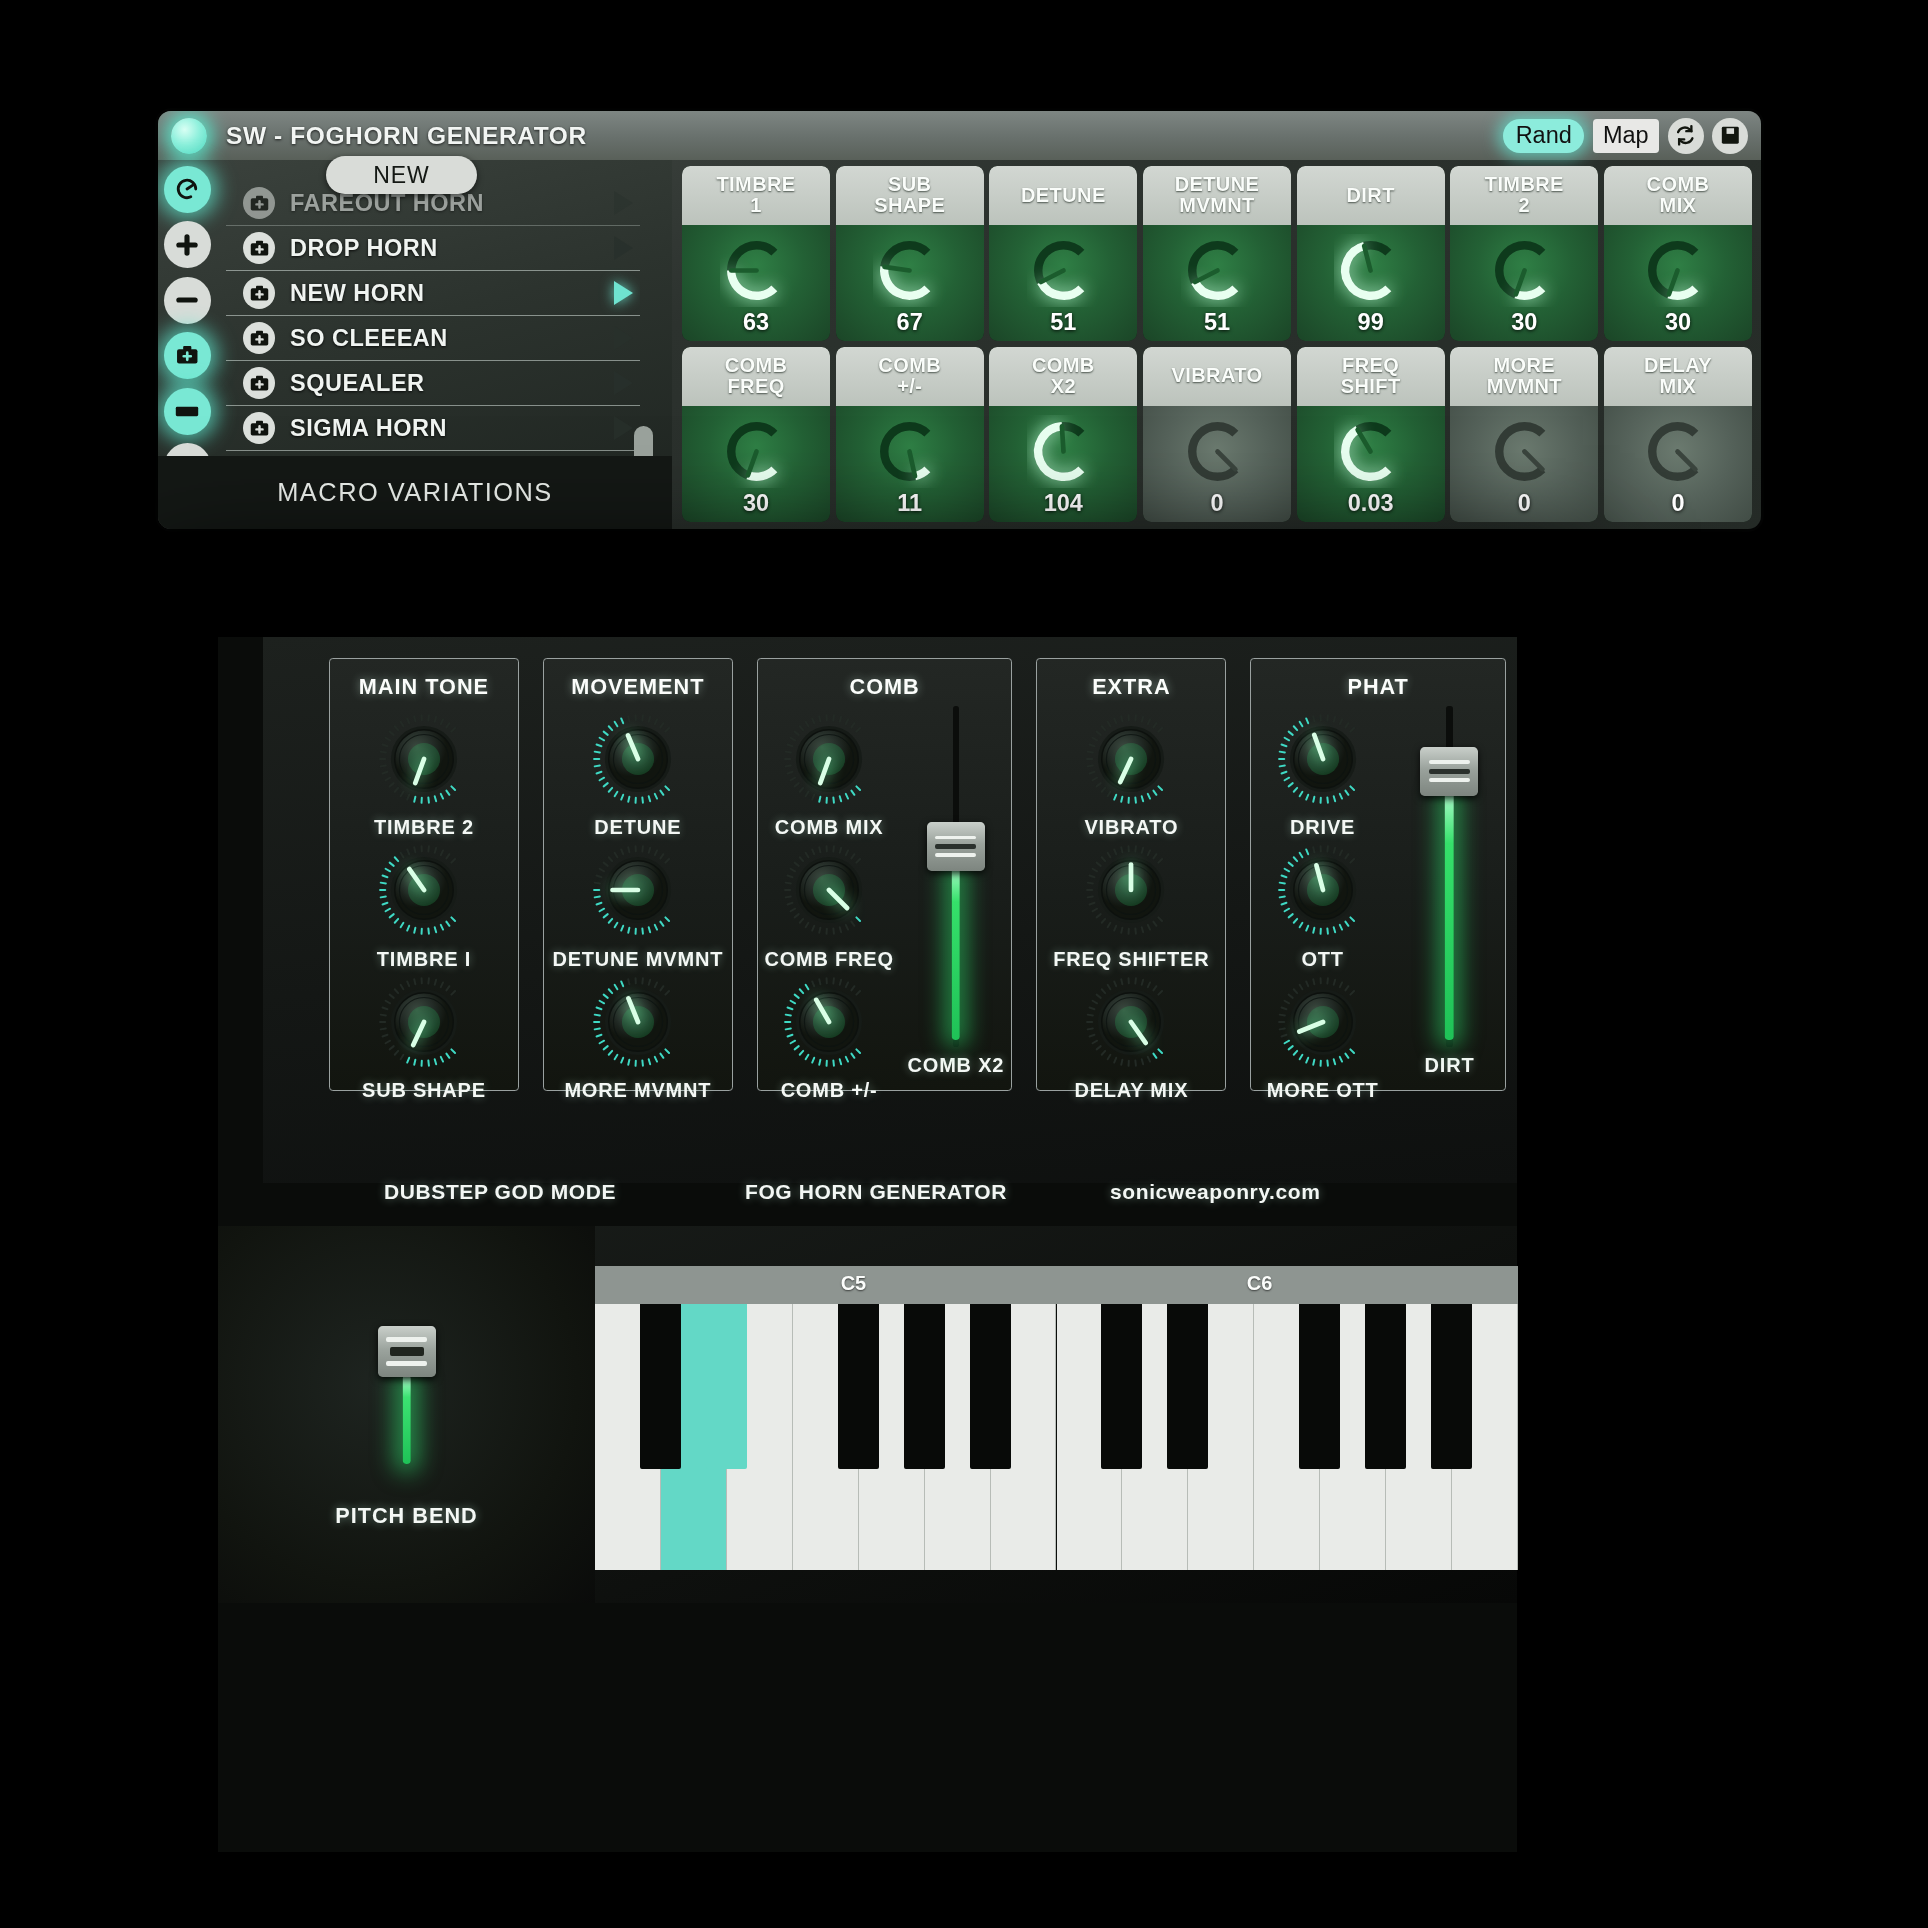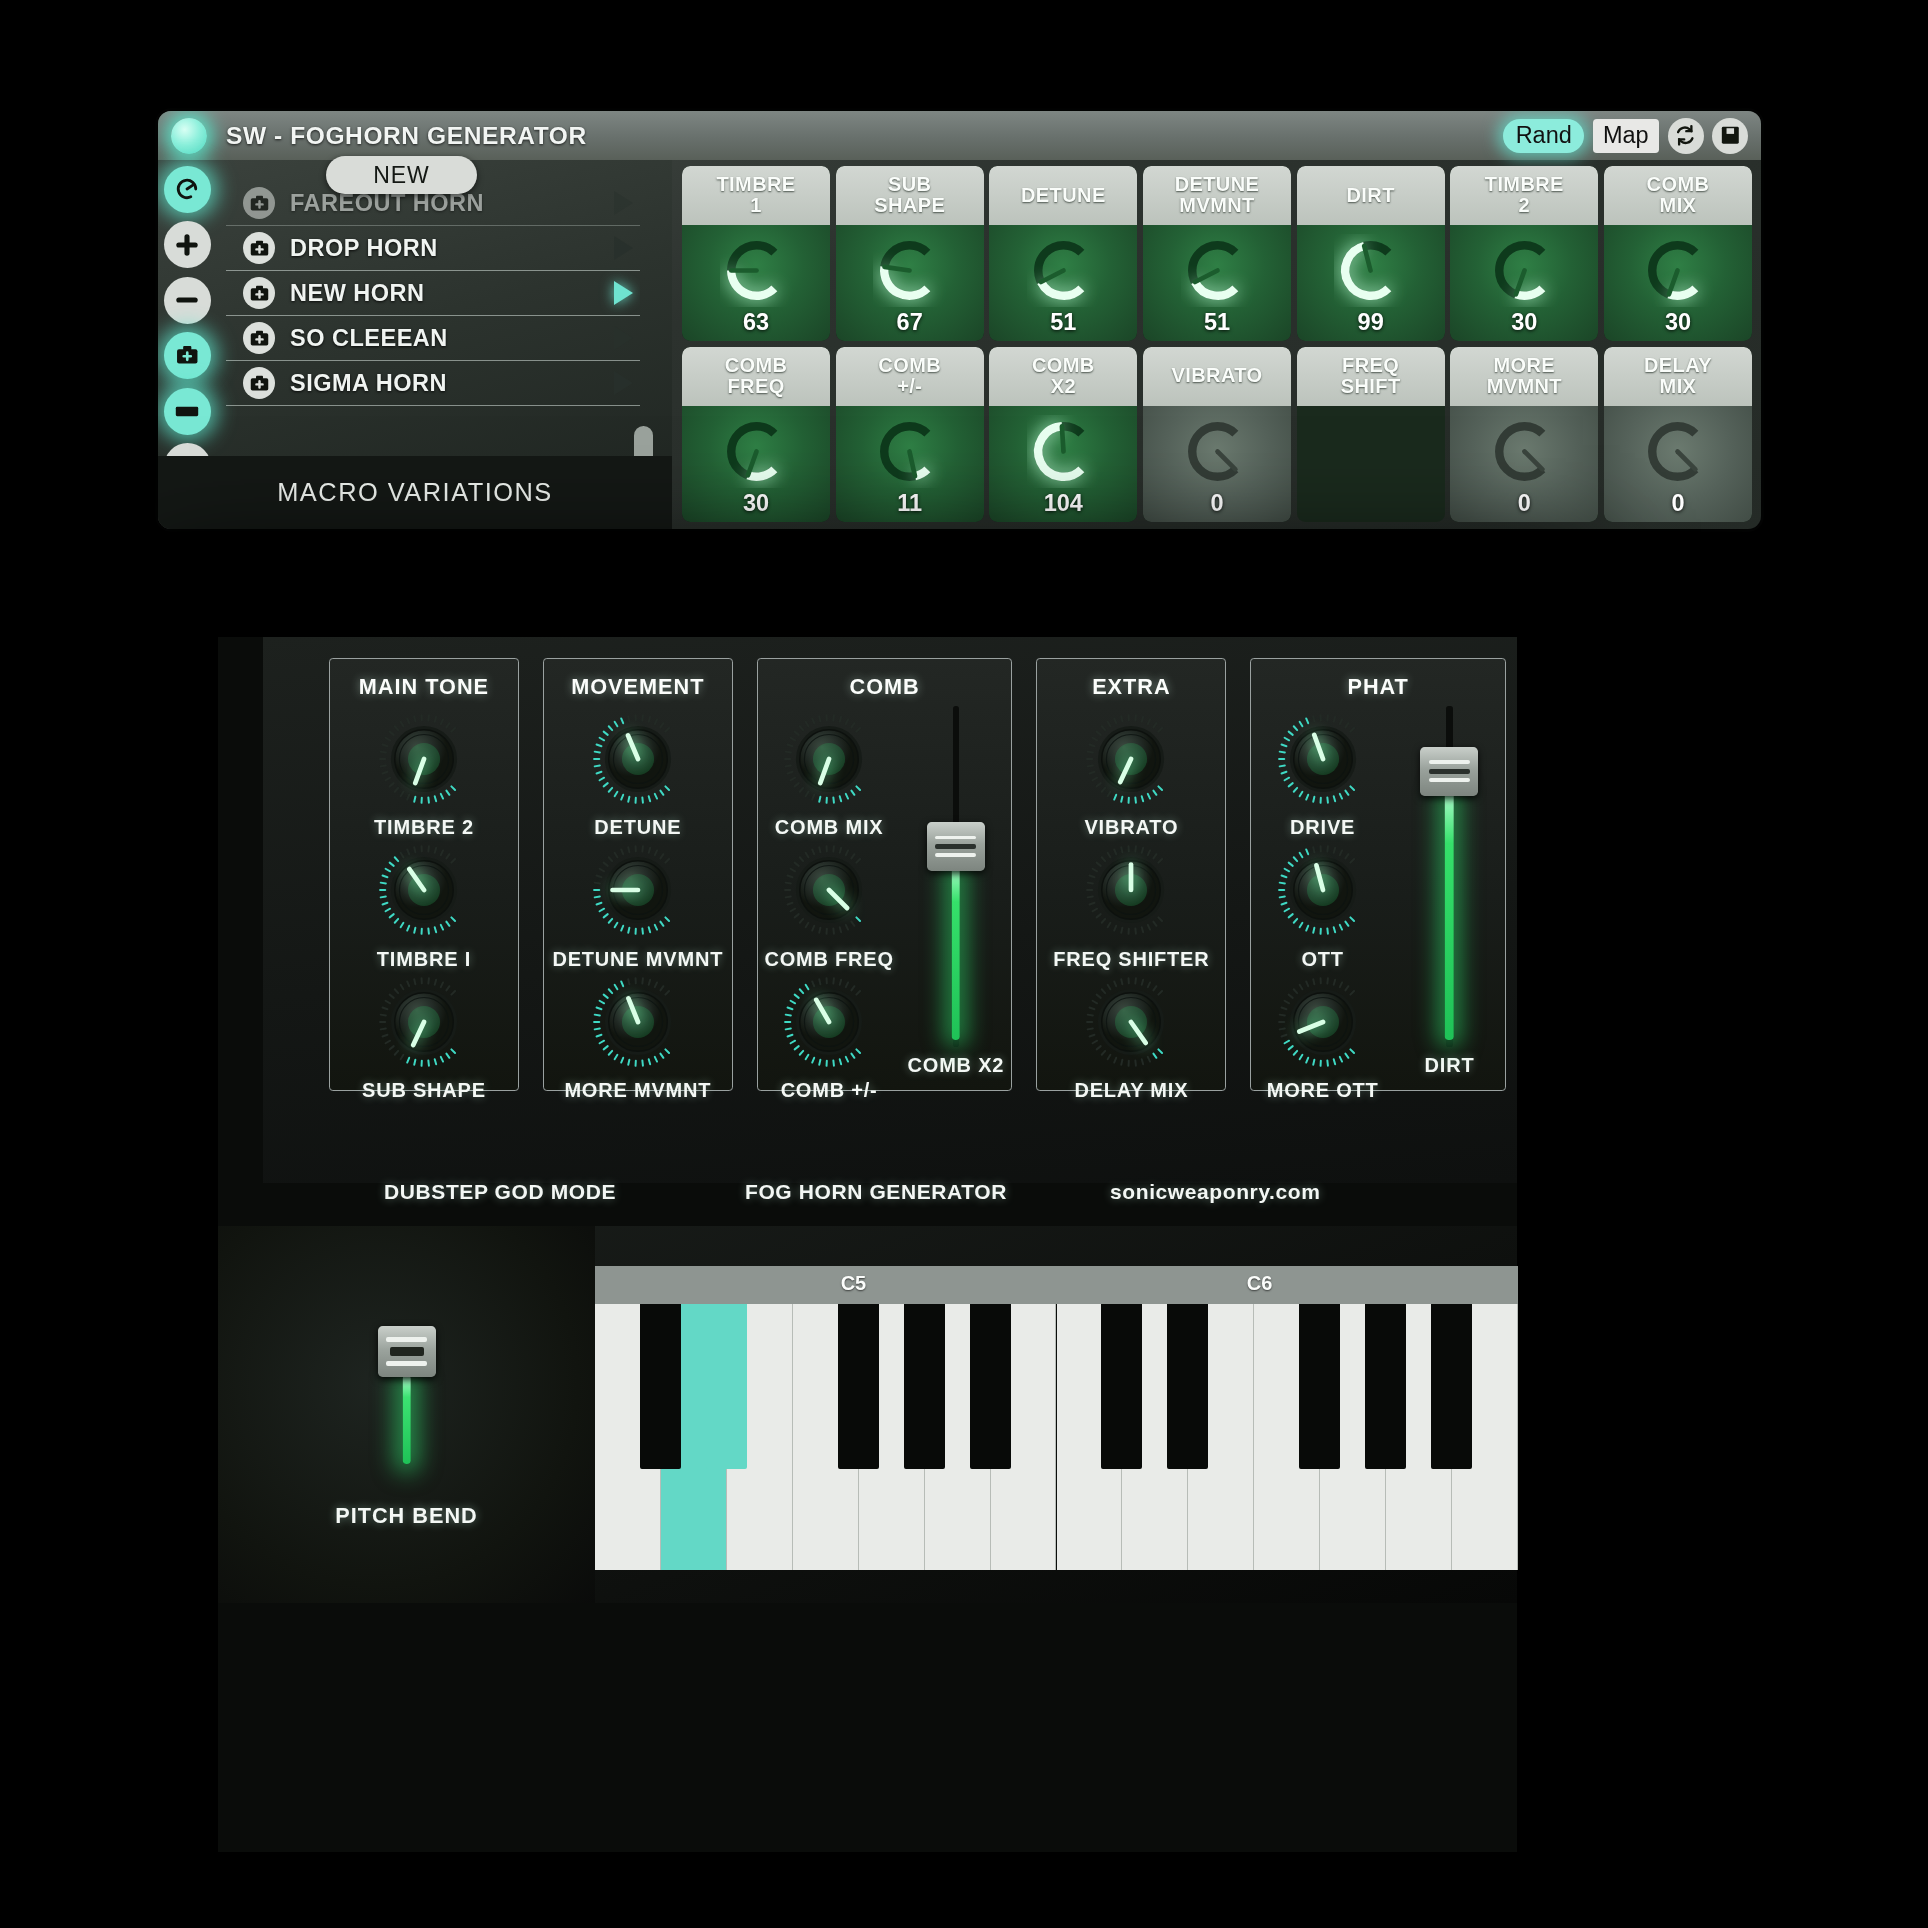--- a/index.html
+++ b/index.html
@@ -345,20 +345,31 @@
           <div class="pre-arrow"></div>
         </div>
         <div class="preset-row">
           <div class="pre-ico">
             <svg width="21" height="21" viewBox="0 0 24 24">
               <rect x="2" y="6" width="20" height="14" rx="2" fill="#10140f"></rect>
               <rect x="8" y="3" width="8" height="4" rx="1" fill="#10140f"></rect>
               <path d="M12 9.5v7M8.5 13h7" stroke="#dce0dc" stroke-width="2.8" stroke-linecap="round"></path>
             </svg>
           </div>
+          <div class="pre-name">SQUEALER</div>
+          <div class="pre-arrow"></div>
+        </div>
+        <div class="preset-row">
+          <div class="pre-ico">
+            <svg width="21" height="21" viewBox="0 0 24 24">
+              <rect x="2" y="6" width="20" height="14" rx="2" fill="#10140f"></rect>
+              <rect x="8" y="3" width="8" height="4" rx="1" fill="#10140f"></rect>
+              <path d="M12 9.5v7M8.5 13h7" stroke="#dce0dc" stroke-width="2.8" stroke-linecap="round"></path>
+            </svg>
+          </div>
           <div class="pre-name">SIGMA HORN</div>
           <div class="pre-arrow"></div>
         </div>
       </div>
     <div id="browser-scroll"></div>
     <div id="macro-variations">
       <span>MACRO VARIATIONS</span>
     </div>
   </div>
 
@@ -533,20 +544,30 @@
     <line x1="39" y1="39" x2="58.09188309203678" y2="58.09188309203678" stroke="#3a443d" stroke-width="5" stroke-linecap="round"></line>
   </svg>
           </div>
           <div class="mval">0</div>
         </div>
       </div>
       <div class="mslot">
         <div class="mcap">
           <div>FREQ</div>
           <div>SHIFT</div>
+        </div>
+        <div class="mbody">
+          <div class="mknob">
+            <svg width="73" height="73" viewBox="0 0 78 78">
+    <path d="M 58.09188309203678 58.09188309203678 A 27 27 0 1 1 58.09188309203678 19.908116907963212" fill="none" stroke="#0e3a1c" stroke-width="9" stroke-linecap="butt"></path>
+    <path d="M 58.09188309203678 58.09188309203678 A 27 27 0 1 1 25.25588177473996 15.759965270893531" fill="none" stroke="#e8fff0" stroke-width="9" stroke-linecap="butt" style="filter:drop-shadow(0 0 9px rgba(190,255,215,.95));"></path>
+    <line x1="39" y1="39" x2="25.25588177473996" y2="15.759965270893531" stroke="#1b5c2d" stroke-width="5" stroke-linecap="round"></line>
+  </svg>
+          </div>
+          <div class="mval">0.03</div>
         </div>
       </div>
       <div class="mslot">
         <div class="mcap">
           <div>MORE</div>
           <div>MVMNT</div>
         </div>
         <div class="mbody off">
           <div class="mknob">
             <svg width="73" height="73" viewBox="0 0 78 78">

